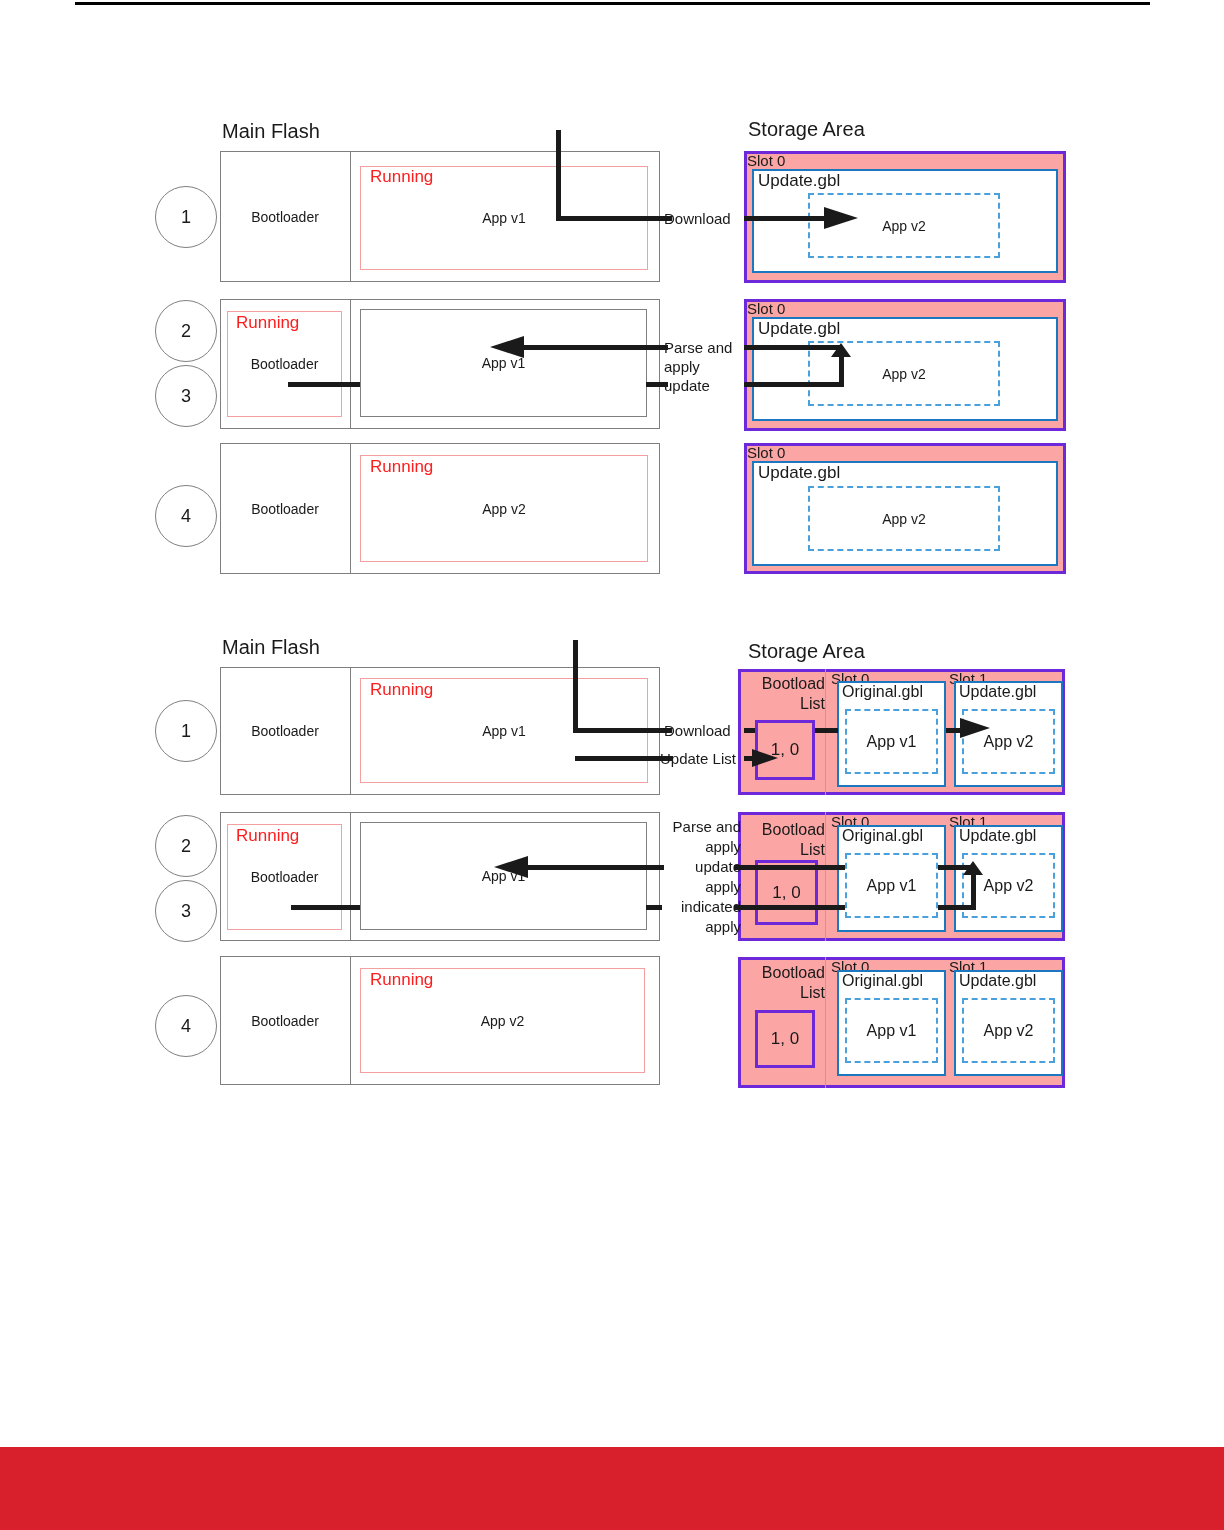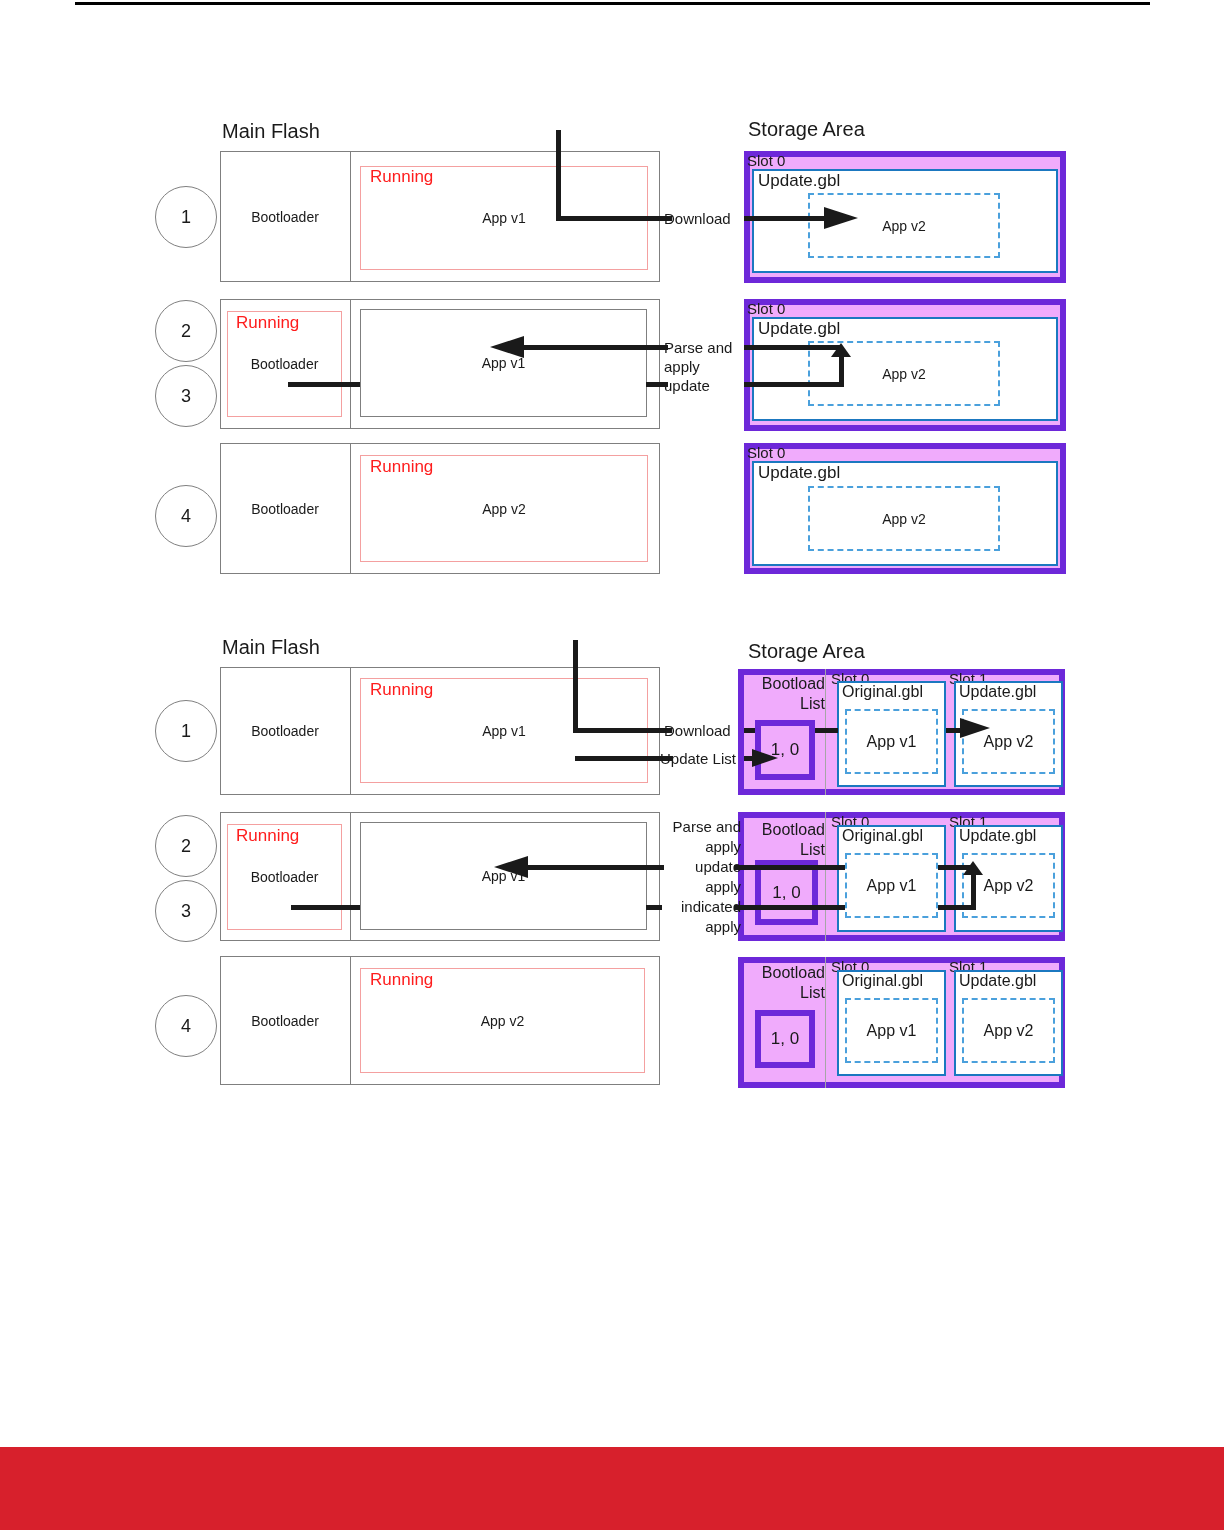--- a/index.html
+++ b/index.html
@@ -3,21 +3,21 @@
 <meta charset="utf-8">
 <style>
   * { box-sizing: border-box; margin: 0; padding: 0; }
   html,body { background:#fff; }
   body {
     width:1224px; height:1530px; position:relative; overflow:hidden;
     font-family:"Liberation Sans", sans-serif; color:#1a1a1a;
   }
   .abs  { position:absolute; }
   .gbox { position:absolute; border:1px solid #7f7f7f; background:#fff; }
-  .lgbox{ position:absolute; border:6px solid #6d28d9; background:#f0abfc; }
+  .lgbox{ position:absolute; border:3px solid #6d28d9; background:#fca5a5; }
   .bluebox { position:absolute; border:2px solid #1b78c0; background:#fff; }
   .dashbox { position:absolute; border:2px dashed #4aa0dc; background:#fff; }
   .redbox  { position:absolute; border:1px solid #f4a0a0; background:#fff; }
   .vdiv { position:absolute; width:1px; background:#7f7f7f; }
   .vdivl{ position:absolute; width:1px; background:#a6a6a6; }
   .circle { position:absolute; width:62px; height:62px; border:1px solid #7f7f7f;
             border-radius:50%; background:#fff; display:flex; align-items:center;
             justify-content:center; font-size:18px; }
   .center { display:flex; align-items:center; justify-content:center; }
   .hl { position:absolute; height:5px; background:#1a1a1a; }

